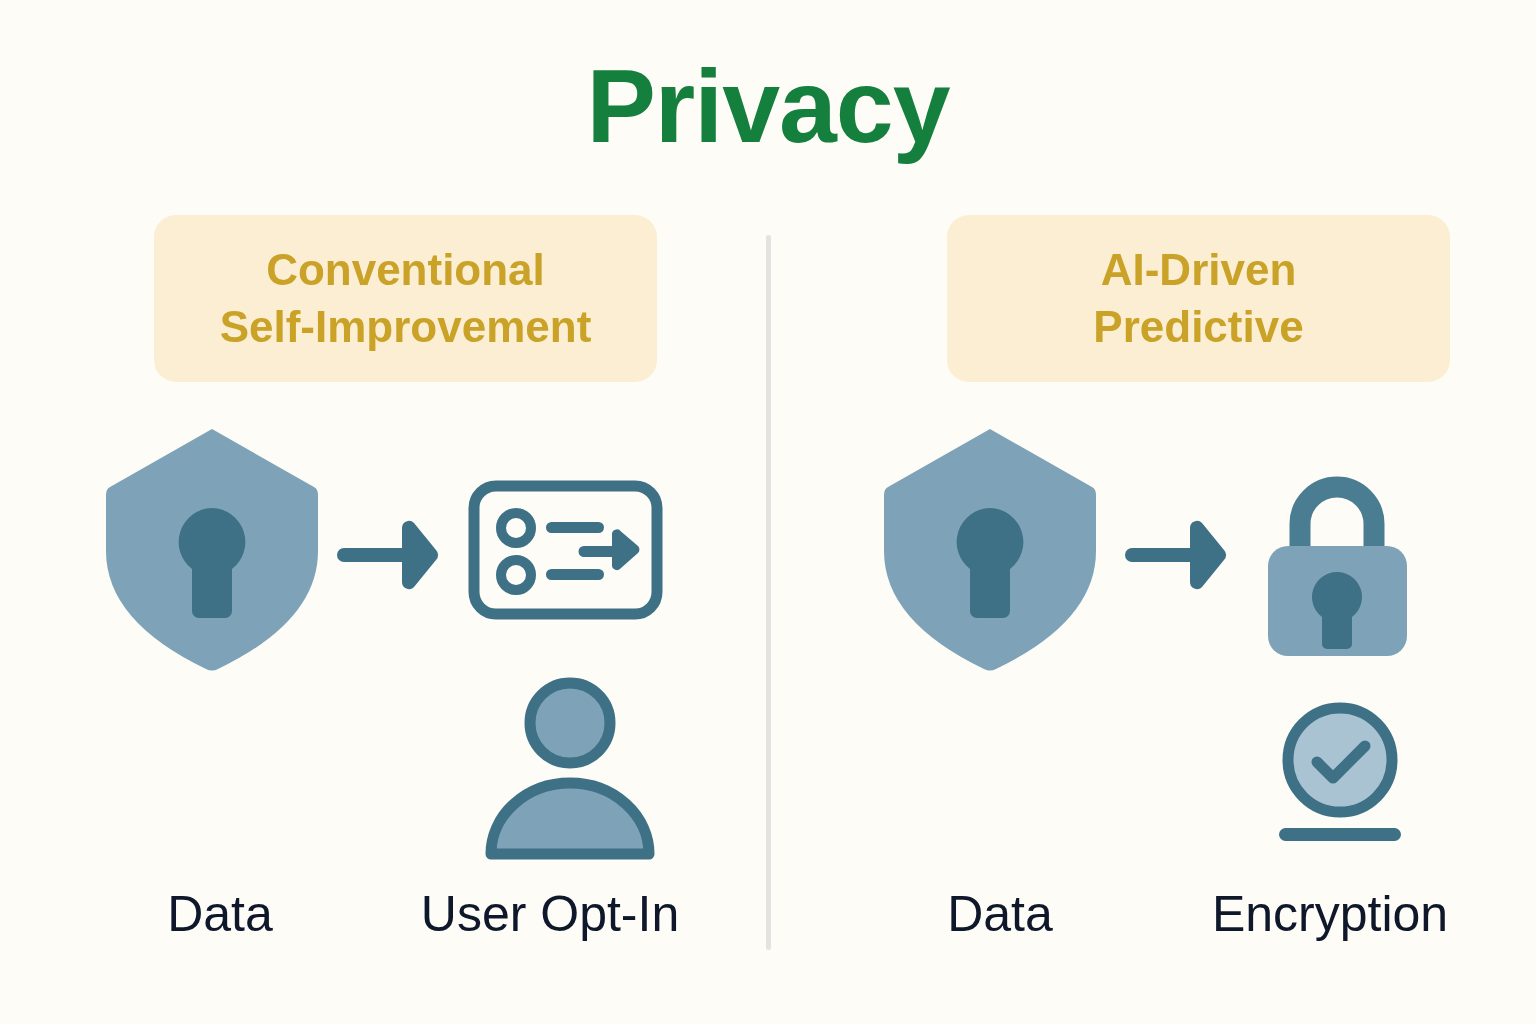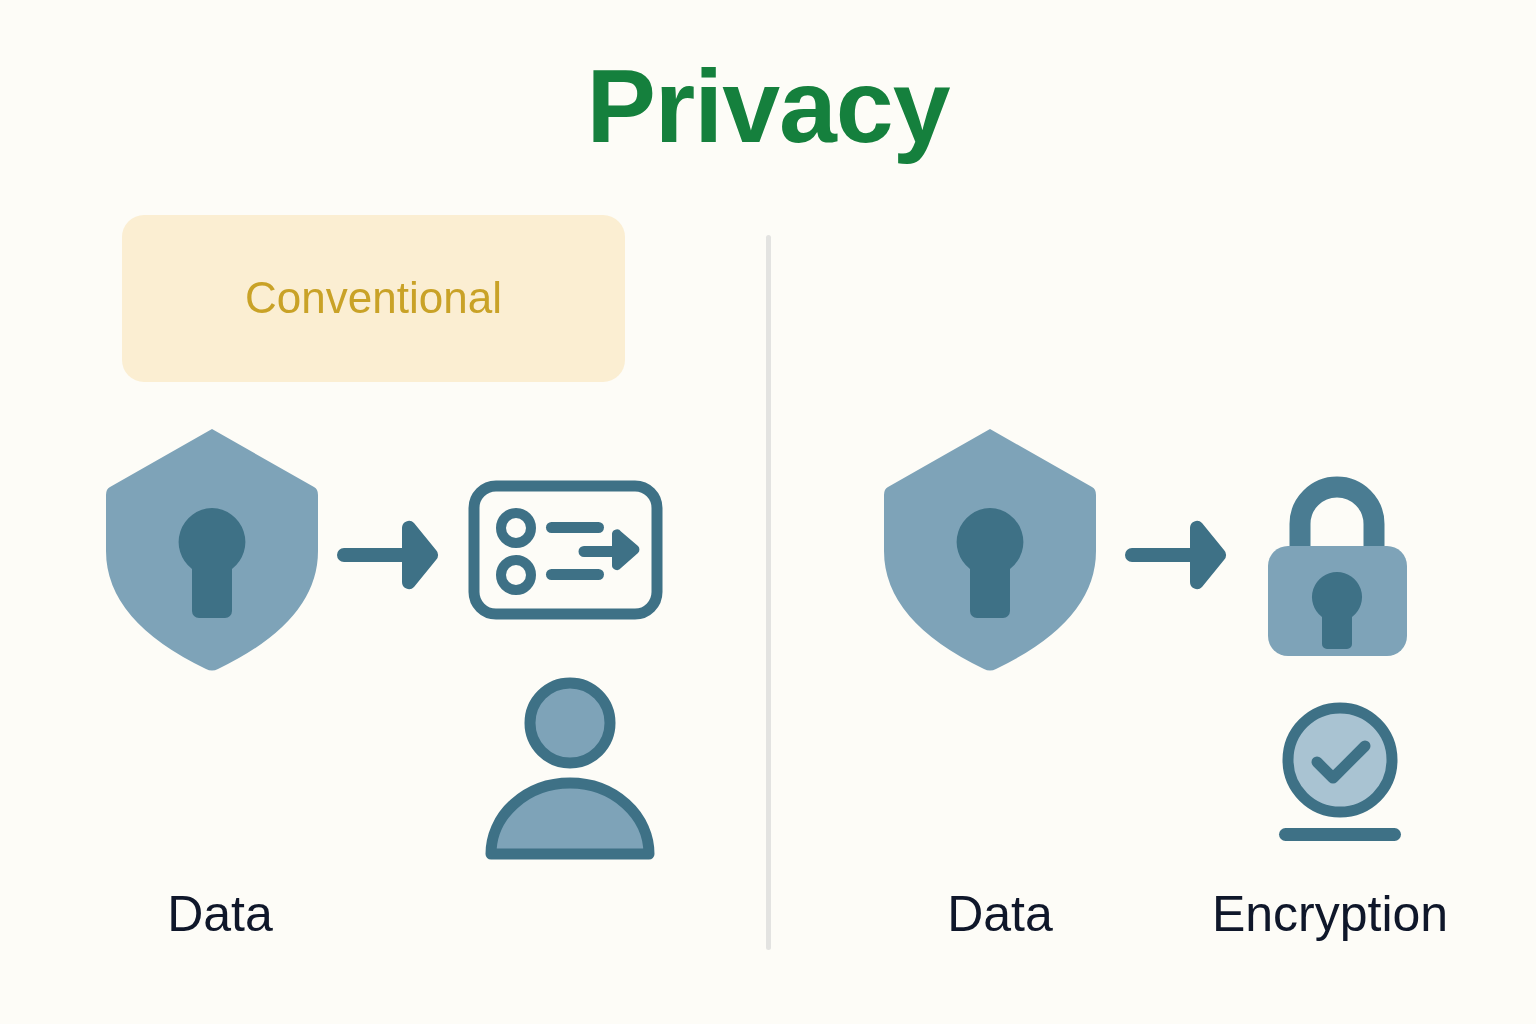--- a/index.html
+++ b/index.html
@@ -61,23 +61,24 @@
     top: 215px;
     background: #fbeed2;
     border-radius: 22px;
     display: flex;
     align-items: center;
     justify-content: center;
     text-align: center;
     color: #c9a227;
     font-size: 44px;
     line-height: 1.28;
-    font-weight: normal;
+    font-weight: bold;
     padding: 8px 8px;
     box-sizing: border-box;
+    margin-left: 32px;
   }
   .column.left .pill {
     left: 122px;
     width: 503px;
     height: 167px;
   }
   .column.right .pill {
     left: 145px;
     width: 503px;
     height: 167px;
@@ -112,20 +113,21 @@
 
   <div class="title">Privacy</div>
 
   <div class="divider"></div>
 
   <div class="column left">
 
     <div class="pill">
       <div>
         <span class="pill-text">Conventional</span>
+        <span class="pill-text">Self-Improvement</span>
       </div>
     </div>
 
     <div class="icon-slot" style="left:102px; top:425px;">
       <svg width="220" height="250" viewBox="0 0 220 250">
         <path d="M110 4 L212 62 Q216 64 216 70 L216 126 Q216 196 116 244 Q110 247 104 244 Q4 196 4 126 L4 70 Q4 64 8 62 Z" fill="#7ea3b8"></path>
         <path d="M110 83 a34 34 0 0 1 20 61 l0 42 a7 7 0 0 1 -7 7 l-26 0 a7 7 0 0 1 -7 -7 l0 -42 a34 34 0 0 1 20 -61 Z" fill="#3e7186"></path>
       </svg>
     </div>
 
@@ -147,24 +149,31 @@
     </div>
 
     <div class="icon-slot" style="left:483px; top:675px;">
       <svg width="175" height="185" viewBox="0 0 175 185">
         <circle cx="87" cy="48" r="40" fill="#7ea3b8" stroke="#3e7186" stroke-width="11"></circle>
         <path d="M8 179 a79 71 0 0 1 158 0 Z" fill="#7ea3b8" stroke="#3e7186" stroke-width="11" stroke-linejoin="round"></path>
       </svg>
     </div>
 
     <div class="caption c1">Data</div>
+    <div class="caption c2">User Opt-In</div>
   </div>
 
   <div class="column right">
 
+    <div class="pill">
+      <div>
+        <span class="pill-text">AI-Driven</span>
+        <span class="pill-text">Predictive</span>
+      </div>
+    </div>
 
     <div class="icon-slot" style="left:110px; top:425px;">
       <svg width="220" height="250" viewBox="0 0 220 250">
         <path d="M110 4 L212 62 Q216 64 216 70 L216 126 Q216 196 116 244 Q110 247 104 244 Q4 196 4 126 L4 70 Q4 64 8 62 Z" fill="#7ea3b8"></path>
         <path d="M110 83 a34 34 0 0 1 20 61 l0 42 a7 7 0 0 1 -7 7 l-26 0 a7 7 0 0 1 -7 -7 l0 -42 a34 34 0 0 1 20 -61 Z" fill="#3e7186"></path>
       </svg>
     </div>
 
     <div class="icon-slot" style="left:358px; top:520px;">
       <svg width="100" height="70" viewBox="0 0 100 70">

